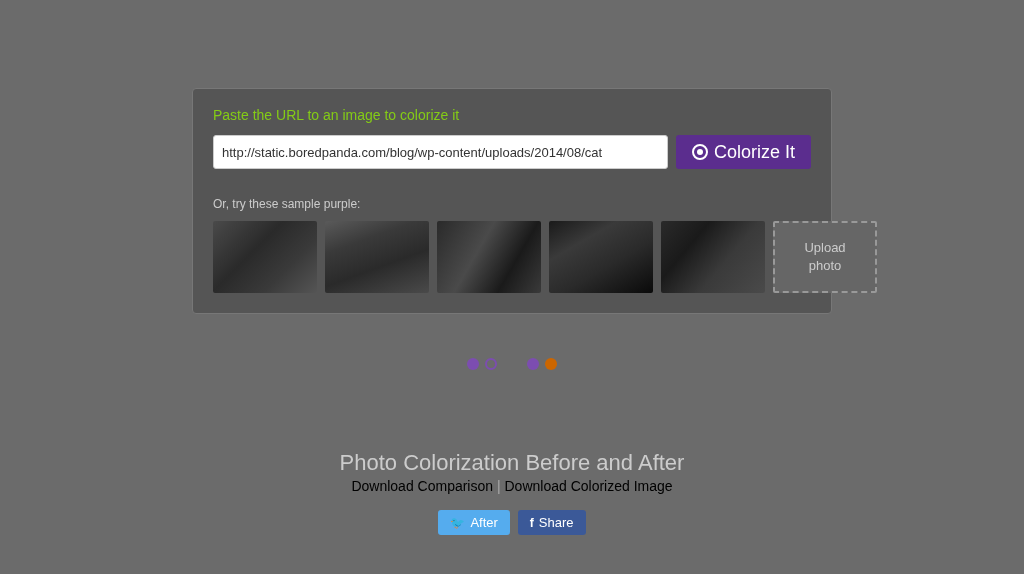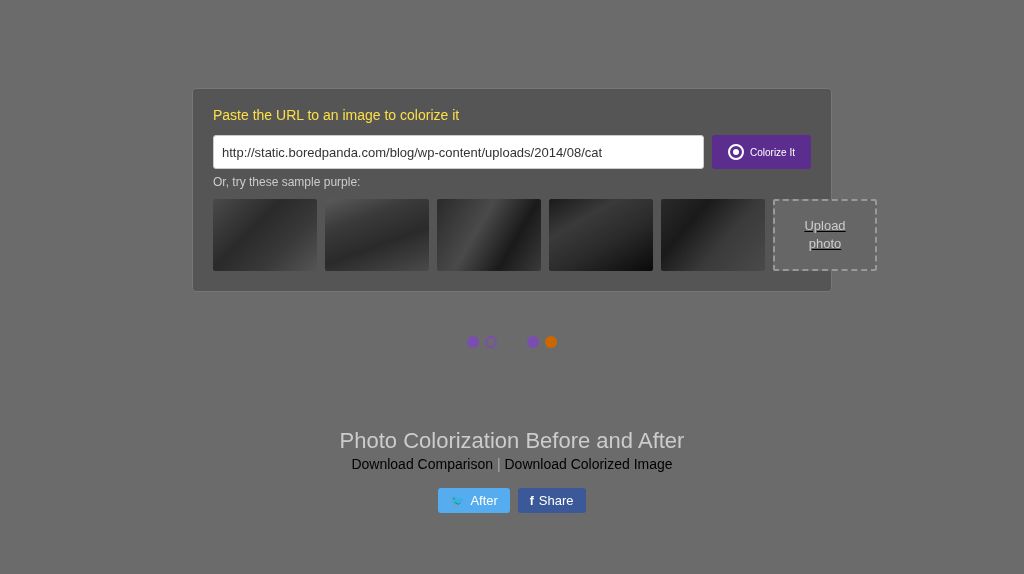--- a/index.html
+++ b/index.html
@@ -25,30 +25,30 @@
     
     .card {
       background-color: #555555;
       border: 1px solid #777;
       border-radius: 4px;
       padding: 18px 20px 20px 20px;
       width: 640px;
     }
 
     .card-title {
-      color: #fde047;
+      color: #84cc16;
       font-size: 14px;
       margin-bottom: 12px;
     }
 
     .url-row {
       display: flex;
       align-items: center;
       gap: 8px;
-      margin-bottom: 6px;
+      margin-bottom: 28px;
     }
 
     .url-input {
       flex: 1;
       height: 34px;
       padding: 0 8px;
       background: #ffffff;
       border: 1px solid #ccc;
       border-radius: 3px;
       font-size: 13px;
@@ -56,21 +56,21 @@
       outline: none;
     }
 
     .colorize-btn {
       height: 34px;
       padding: 0 16px;
       background-color: #5b2d8e;
       color: #ffffff;
       border: none;
       border-radius: 3px;
-      font-size: 10px;
+      font-size: 18px;
       cursor: pointer;
       display: flex;
       align-items: center;
       gap: 6px;
       white-space: nowrap;
     }
 
     .btn-icon {
       width: 16px;
       height: 16px;
@@ -135,21 +135,20 @@
       width: 104px;
       height: 72px;
       background-color: #666;
       border: 2px dashed #999;
       border-radius: 2px;
       display: flex;
       align-items: center;
       justify-content: center;
       cursor: pointer;
       flex-shrink: 0;
-      text-decoration: underline;
     }
 
     .upload-thumb-text {
       color: #cccccc;
       font-size: 13px;
       text-align: center;
       line-height: 1.4;
     }
 
     

